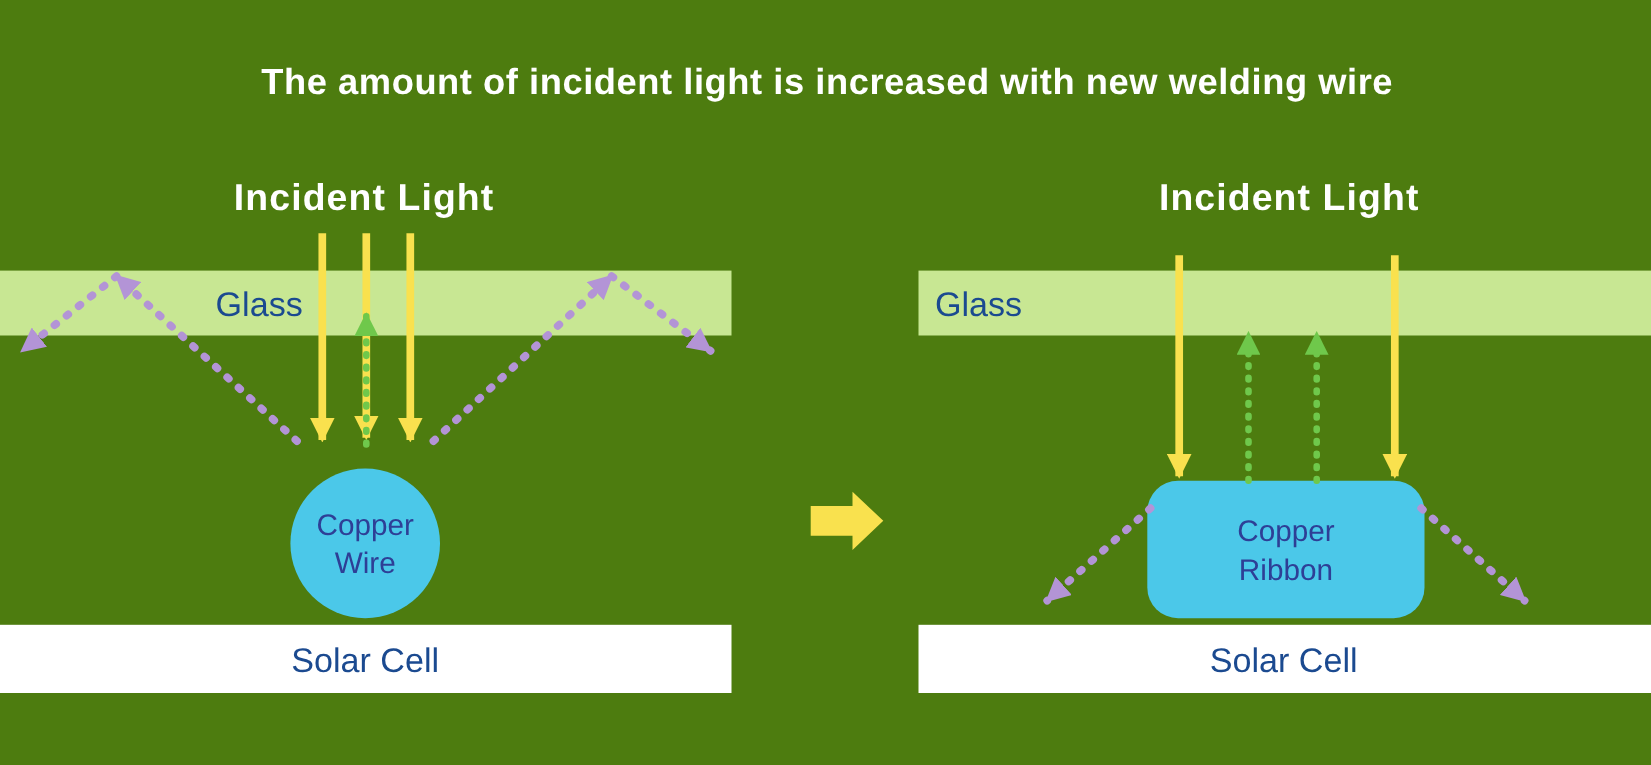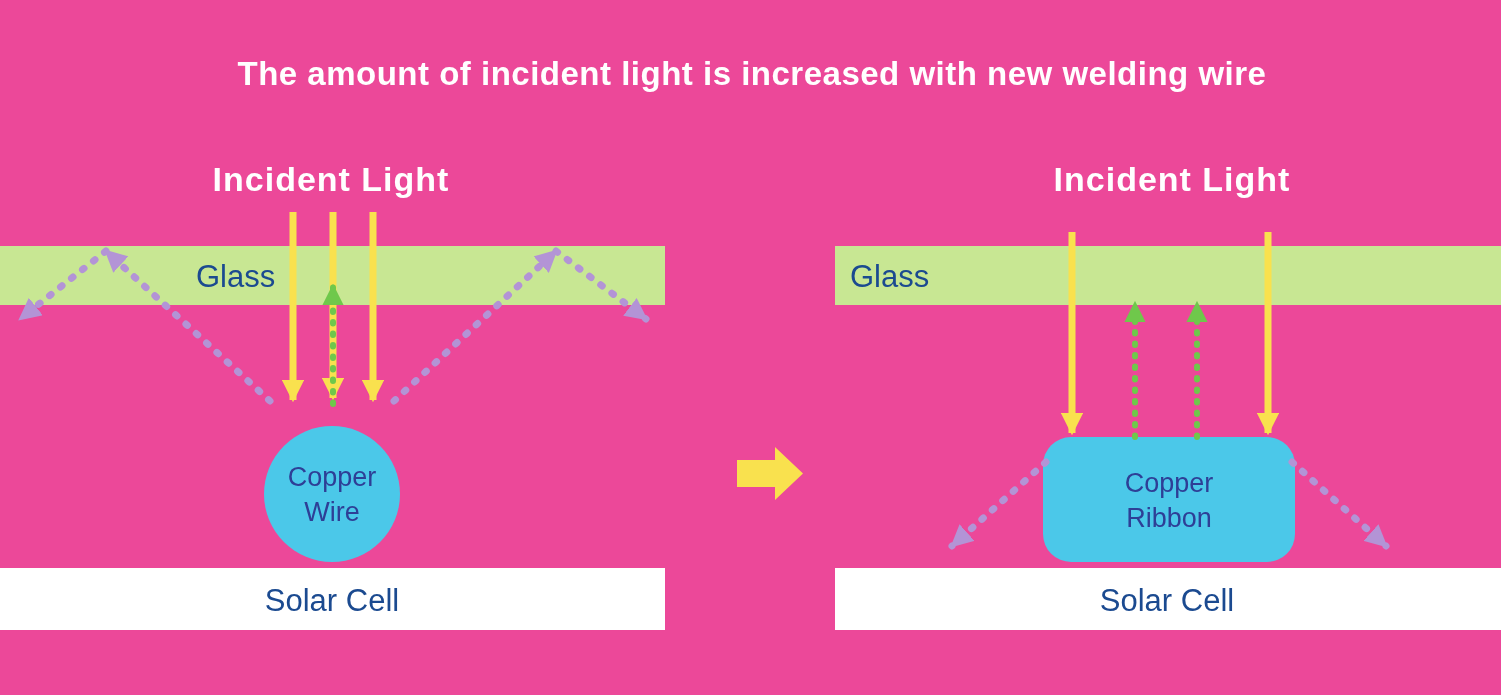--- a/index.html
+++ b/index.html
@@ -4,21 +4,21 @@
 <style>
   html, body {
     margin: 0;
     padding: 0;
     background: #000000;
   }
   .stage {
     position: relative;
     width: 1501px;
     height: 695px;
-    background: #ec4899;
+    background: #4d7c0f;
     overflow: hidden;
   }
   svg { display: block; }
   text {
     font-family: "Liberation Sans", "DejaVu Sans", sans-serif;
   }
   .title-text   { font-size: 33px; font-weight: 700; fill: #ffffff; letter-spacing: 0.5px; }
   .heading-text { font-size: 34px; font-weight: 700; fill: #ffffff; letter-spacing: 1px; }
   .navy-label   { font-size: 31px; font-weight: 500; fill: #1b4a90; }
   .copper-label { font-size: 27px; font-weight: 500; fill: #2e3f96; }

